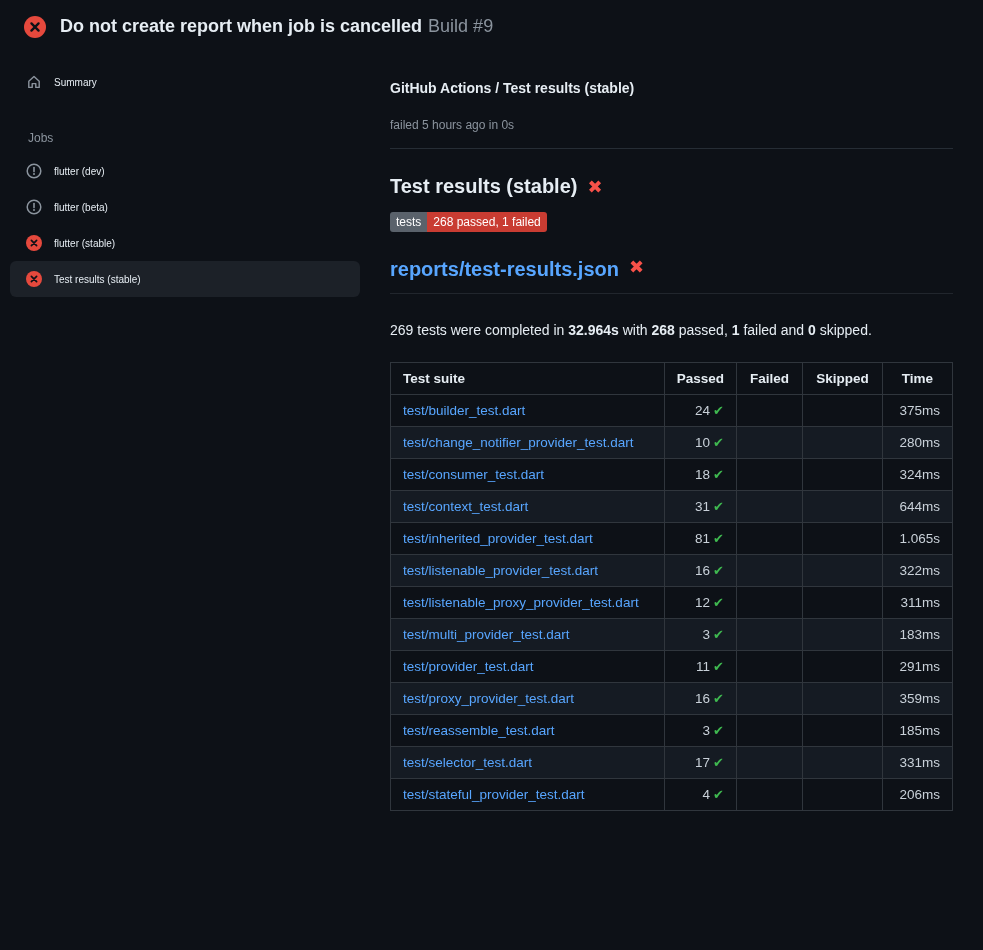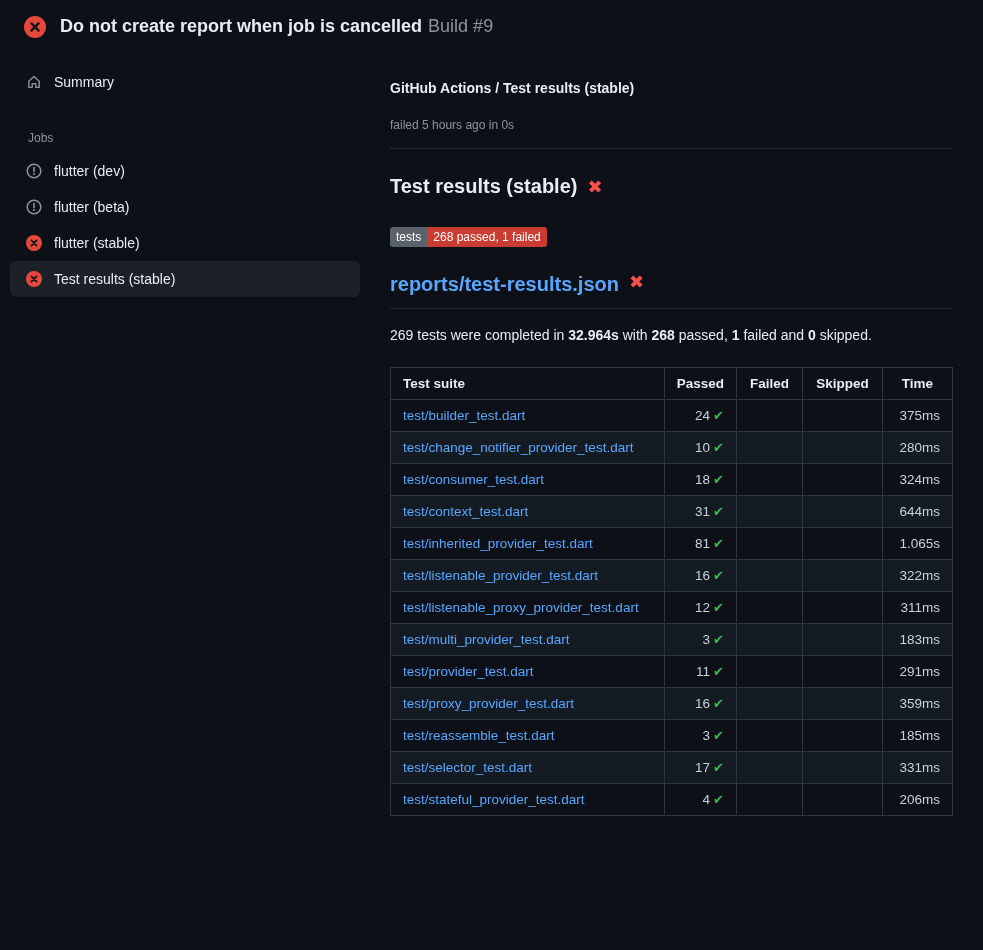--- a/index.html
+++ b/index.html
@@ -19,43 +19,43 @@
   
   .top{display:flex;align-items:flex-start;gap:14px;padding:16px 24px 12px 24px;}
   .top h1{font-size:18px;font-weight:700;line-height:1.2;}
   .top .build{color:var(--muted);font-weight:400;margin-left:6px;}
   .status-ico{display:inline-flex;flex:none;align-items:center;}
 
   
   .layout{display:flex;align-items:flex-start;}
   .sidebar{width:370px;flex:none;padding:14px 10px 0 10px;}
   .side-item{display:flex;align-items:center;gap:12px;padding:10px 16px;border-radius:6px;
-    font-size:14px;color:var(--fg);cursor:pointer;}
+    font-size:10px;color:var(--fg);cursor:pointer;}
   .side-item .icon{display:inline-flex;flex:none;}
   .side-item.selected{background:var(--selected);}
   .jobs-label{margin:31px 0 8px 18px;font-size:12px;color:var(--muted);}
 
   .main{flex:1;min-width:0;padding:30px 30px 0 20px;}
   .breadcrumb{font-weight:700;font-size:14px;}
   .status-line{margin-top:22px;font-size:12px;color:var(--muted);}
   .divider{margin-top:16px;border:0;border-top:1px solid #262d35;}
 
   .section-head{margin-top:26px;display:flex;align-items:center;gap:10px;}
   .section-head h2{font-size:20px;font-weight:700;}
   .xmark{color:var(--red);font-size:18px;font-weight:700;line-height:1;}
 
-  .badge{display:inline-flex;margin-top:29px;font-size:12px;border-radius:3px;overflow:hidden;line-height:1;}
+  .badge{display:inline-flex;margin-top:14px;font-size:12px;border-radius:3px;overflow:hidden;line-height:1;}
   .badge .k{background:var(--badge-gray);color:#fff;padding:4px 6px;}
   .badge .v{background:var(--badge-red);color:#fff;padding:4px 6px;}
 
   .report-head{margin-top:26px;display:flex;align-items:flex-start;gap:10px;
     padding-bottom:12px;border-bottom:1px solid #21262d;}
   .report-head a{font-size:20px;font-weight:700;}
 
-  .summary-line{margin-top:18px;font-size:14px;color:var(--fg);}
+  .summary-line{margin-top:28px;font-size:14px;color:var(--fg);}
   .summary-line strong{font-weight:700;}
 
   table{width:100%;margin-top:24px;border-collapse:collapse;font-size:13.5px;}
   th,td{border:1px solid var(--border);padding:8px 12px;}
   th{font-weight:700;text-align:left;color:var(--fg);}
   th.num{text-align:center;}
   td.num{text-align:right;white-space:nowrap;color:#c9d1d9;}
   td.suite{white-space:nowrap;}
   tbody tr:nth-child(even){background:var(--row-alt);}
   .check{color:var(--green);font-size:13px;margin-left:3px;}

